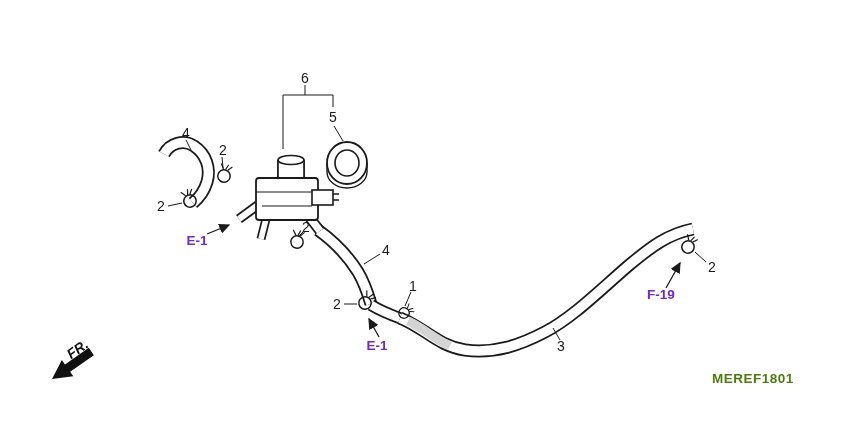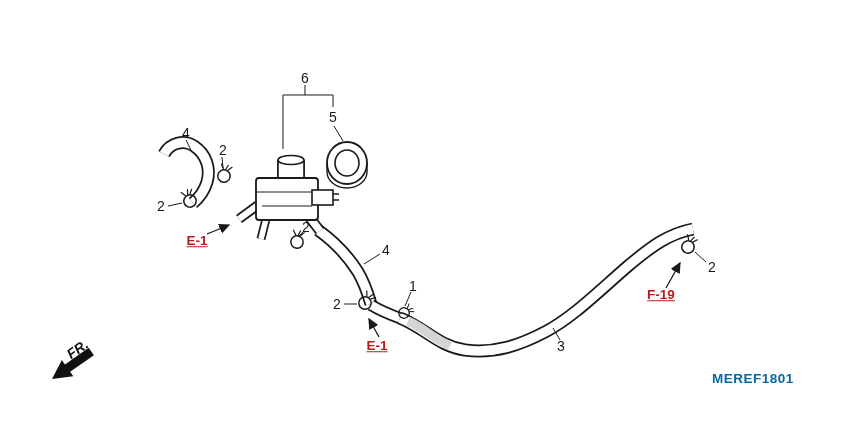--- a/index.html
+++ b/index.html
@@ -27,45 +27,44 @@
     color: #1a1a1a;
     line-height: 1;
     cursor: pointer;
     user-select: none;
   }
   .ref {
     position: absolute;
     transform: translate(-50%, -50%);
     font-size: 13.5px;
     font-weight: bold;
-    color: #b91c1c;
+    color: #6d28d9;
     line-height: 1;
     cursor: pointer;
     user-select: none;
-    text-decoration: underline;
   }
   .fr-label {
     position: absolute;
     left: 66px;
     top: 342px;
     transform: rotate(-35deg);
     font-size: 14px;
     font-weight: bold;
     font-style: italic;
     color: #111111;
     line-height: 1;
   }
   .diagram-code {
     position: absolute;
     left: 712px;
     top: 372px;
     font-size: 13.5px;
     font-weight: bold;
     letter-spacing: 0.5px;
-    color: #0369a1;
+    color: #4d7c0f;
     line-height: 1;
   }
 </style>
 </head>
 <body>
 
 <div class="stage">
 
   <svg width="850" height="425" viewBox="0 0 850 425">
     <defs>

